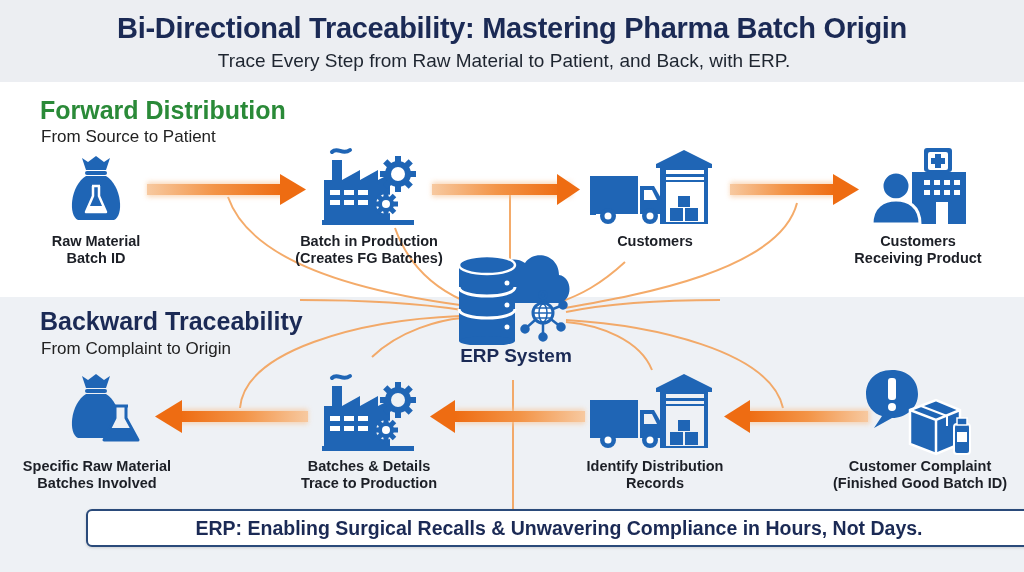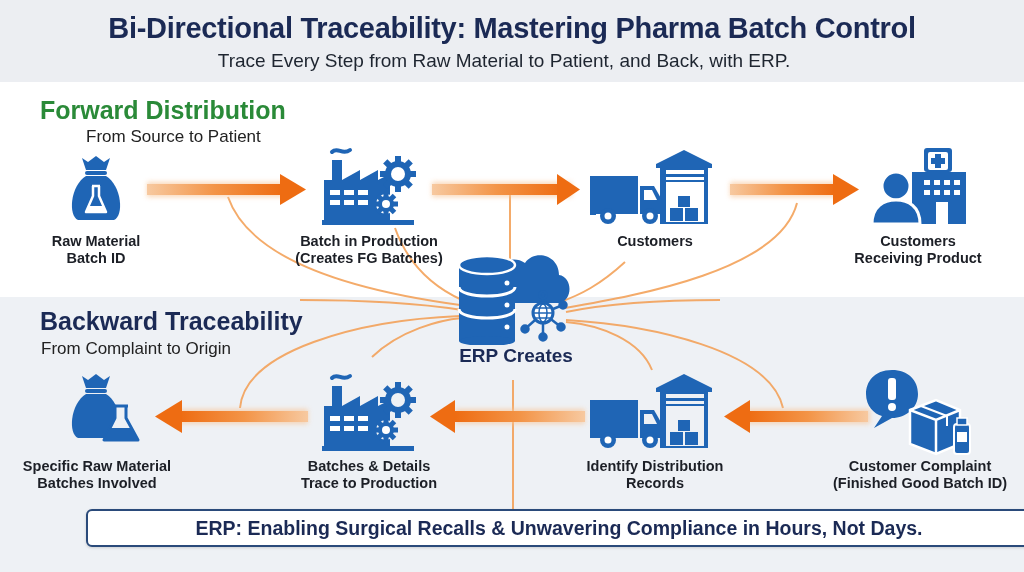--- a/index.html
+++ b/index.html
@@ -4,36 +4,36 @@
 <style>
   html,body{margin:0;padding:0;}
   body{width:1024px;height:572px;position:relative;overflow:hidden;background:#ffffff;font-family:"Liberation Sans","DejaVu Sans",sans-serif;}
   .band-top{position:absolute;left:0;top:0;width:1024px;height:82px;background:#eceef2;}
   .band-bottom{position:absolute;left:0;top:297px;width:1024px;height:275px;background:#eef1f5;}
   #title{position:absolute;left:0;top:12px;width:1024px;text-align:center;font-size:29px;font-weight:bold;color:#1b2a55;letter-spacing:-0.3px;}
   #subtitle{position:absolute;left:0;top:50px;width:1008px;text-align:center;font-size:19px;color:#1e2530;}
   .sec-title{position:absolute;left:40px;font-size:25px;font-weight:bold;}
   .sec-sub{position:absolute;left:41px;font-size:17px;color:#222;}
   #fwd-title{top:96px;color:#2a8a38;}
-  #fwd-sub{top:127px;margin-left:45px;}
+  #fwd-sub{top:127px;}
   #bwd-title{top:307px;color:#1b2a55;}
   #bwd-sub{top:339px;}
   .label{position:absolute;width:220px;text-align:center;font-size:14.5px;font-weight:bold;color:#1c1f26;line-height:17px;}
   .icon{position:absolute;}
   svg.wires{position:absolute;left:0;top:0;}
   #erp-label{position:absolute;left:446px;top:345px;width:140px;text-align:center;font-size:19px;font-weight:bold;color:#1b2a55;}
   #banner{position:absolute;left:86px;top:509px;width:946px;height:38px;border:2px solid #2a4a7a;border-radius:6px;background:#fff;box-sizing:border-box;text-align:center;line-height:34px;font-size:19.5px;font-weight:bold;color:#1b2a55;box-shadow:0 1px 3px rgba(0,0,0,.15);}
 </style>
 </head>
 <body>
 
 <div class="band-top"></div>
 <div class="band-bottom"></div>
 
-<div id="title">Bi-Directional Traceability: Mastering Pharma Batch Control</div>
+<div id="title">Bi-Directional Traceability: Mastering Pharma Batch Origin</div>
 <div id="subtitle">Trace Every Step from Raw Material to Patient, and Back, with ERP.</div>
 
 <svg class="wires" width="1024" height="572">
   <defs>
     <linearGradient id="gR" x1="0" x2="1" y1="0" y2="0">
       <stop offset="0" stop-color="#f7c9a0"></stop>
         <stop offset="0.5" stop-color="#f39447"></stop>
         <stop offset="1" stop-color="#ee6c12"></stop>
     </linearGradient>
     <linearGradient id="gL" x1="1" x2="0" y1="0" y2="0">
@@ -215,21 +215,21 @@
       <circle cx="70" cy="84" r="3.5"></circle>
   </g>
   <circle cx="88" cy="68" r="10" fill="#fff" stroke="#1f65b5" stroke-width="3"></circle>
   <g fill="none" stroke="#1f65b5" stroke-width="1.5">
       <ellipse cx="88" cy="68" rx="4" ry="9"></ellipse>
       <line x1="79" y1="68" x2="97" y2="68"></line>
       <line x1="81" y1="63" x2="95" y2="63"></line>
       <line x1="81" y1="73" x2="95" y2="73"></line>
     </g>
 </svg>
-<div id="erp-label">ERP Creates</div>
+<div id="erp-label">ERP System</div>
 
 <svg class="icon" style="left:66px;top:372px" width="80" height="72" viewBox="0 0 80 72">
   <path d="M16 4 L22 8 L30 2 L38 8 L44 4 L40 16 L20 16 Z" fill="#1f65b5"></path>
   <rect x="19" y="17" width="22" height="4" rx="2" fill="#1f65b5"></rect>
   <path d="M20 22 C 4 32, 2 62, 12 66 L48 66 C 58 62, 56 32, 40 22 Z" fill="#1f65b5"></path>
   <path d="M46 34 L62 34 M49 34 L49 46 L38 68 L72 68 L60 46 L60 34" fill="#eef1f5" stroke="#1f65b5" stroke-width="3" stroke-linejoin="round"></path>
   <path d="M44 56 L66 56 L72 68 L38 68 Z" fill="#1f65b5"></path>
 </svg>
 
 <svg class="icon" style="left:320px;top:372px" width="100" height="80" viewBox="0 0 100 80">

